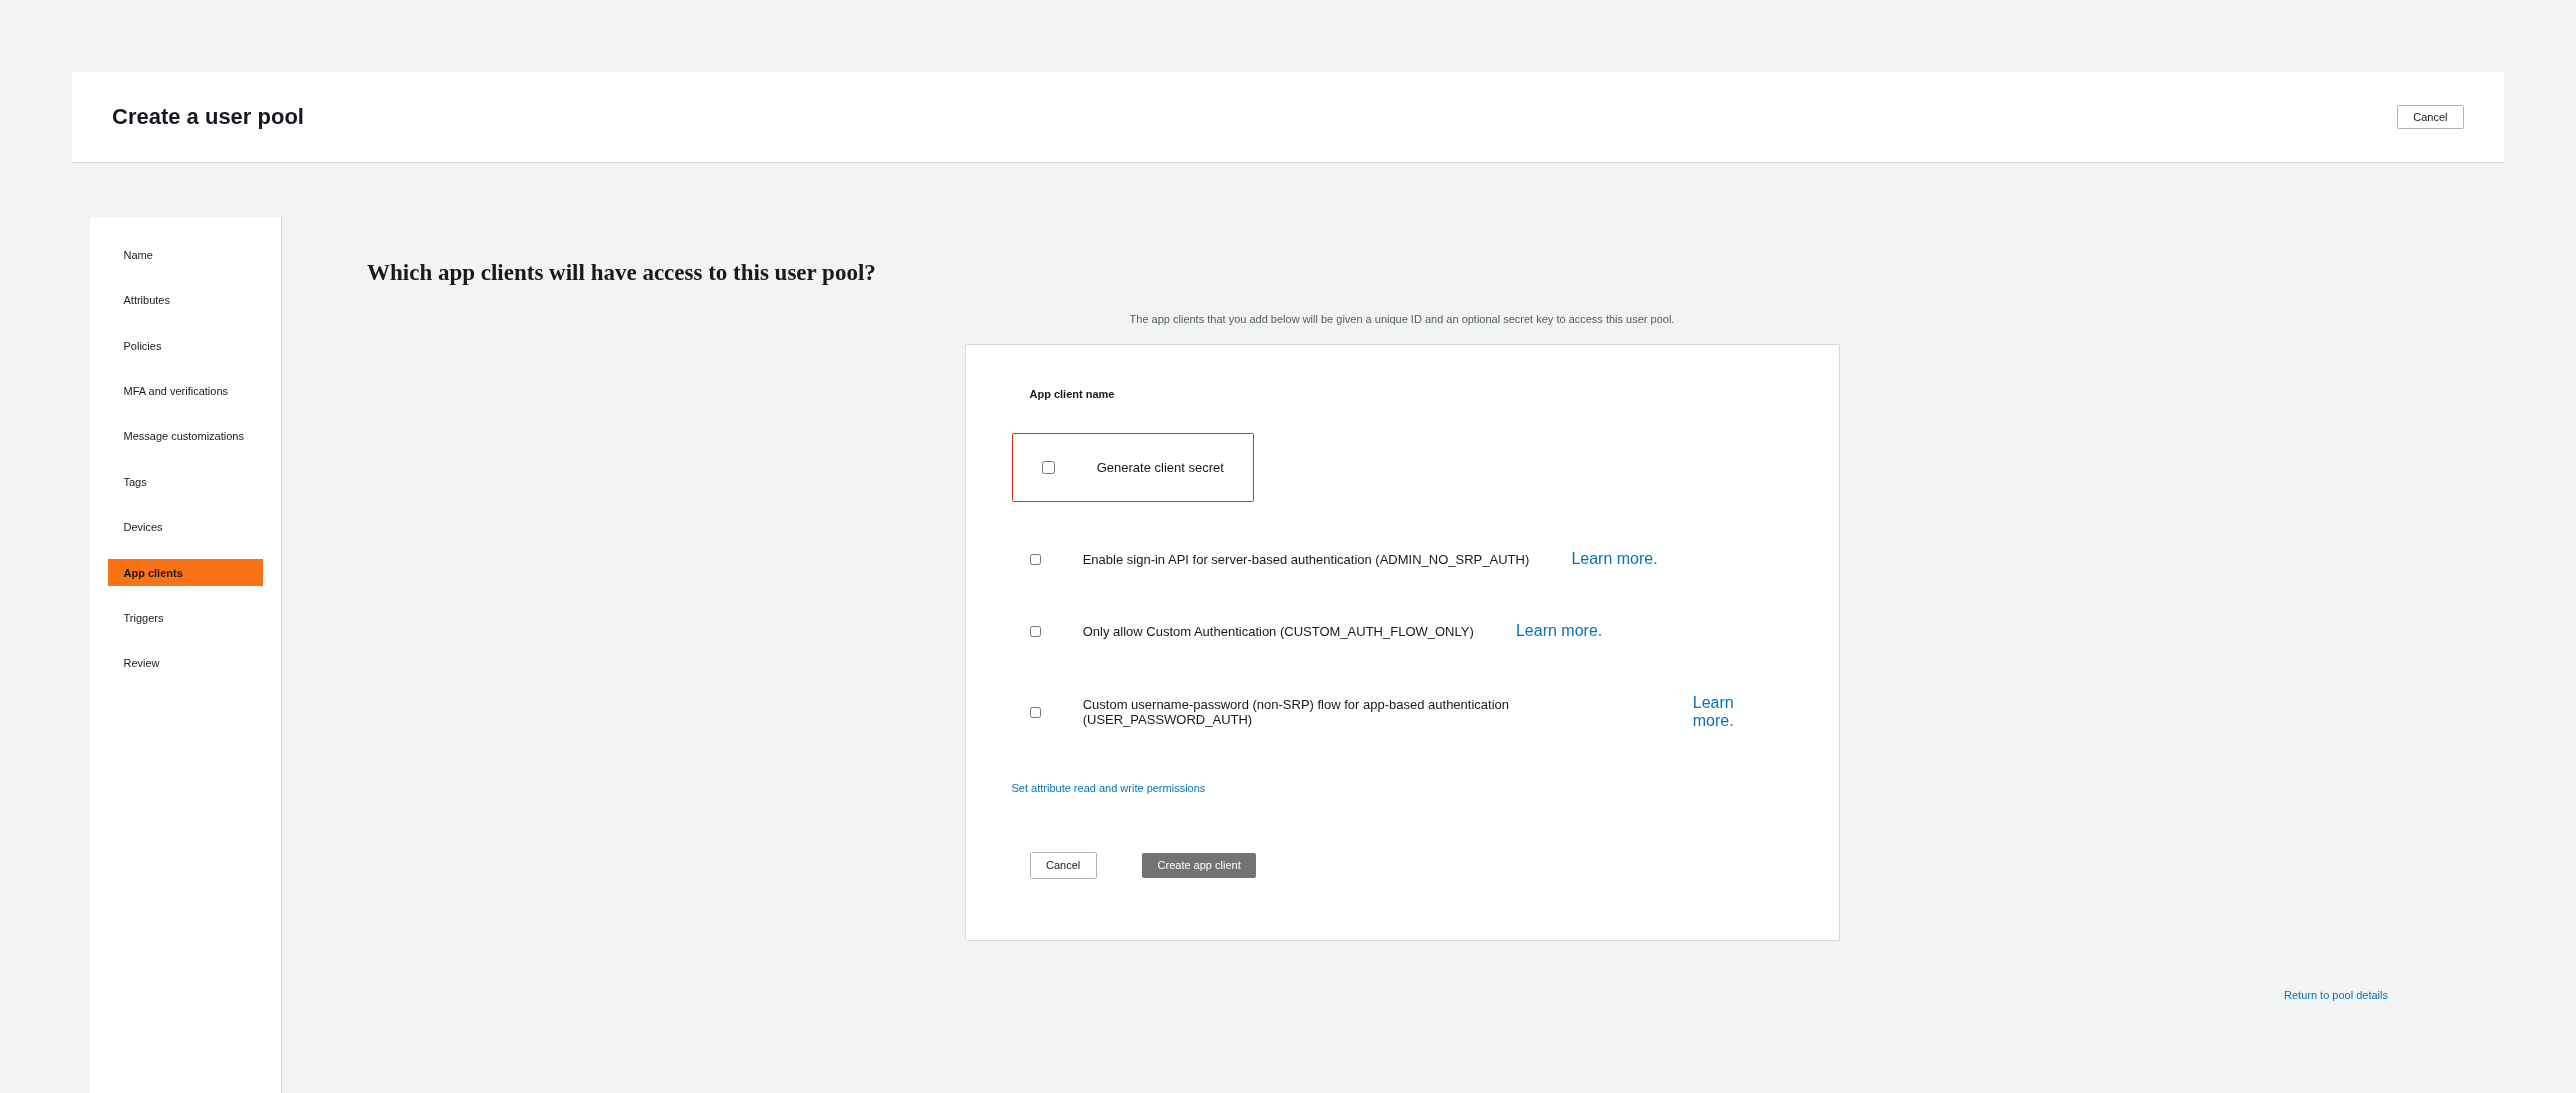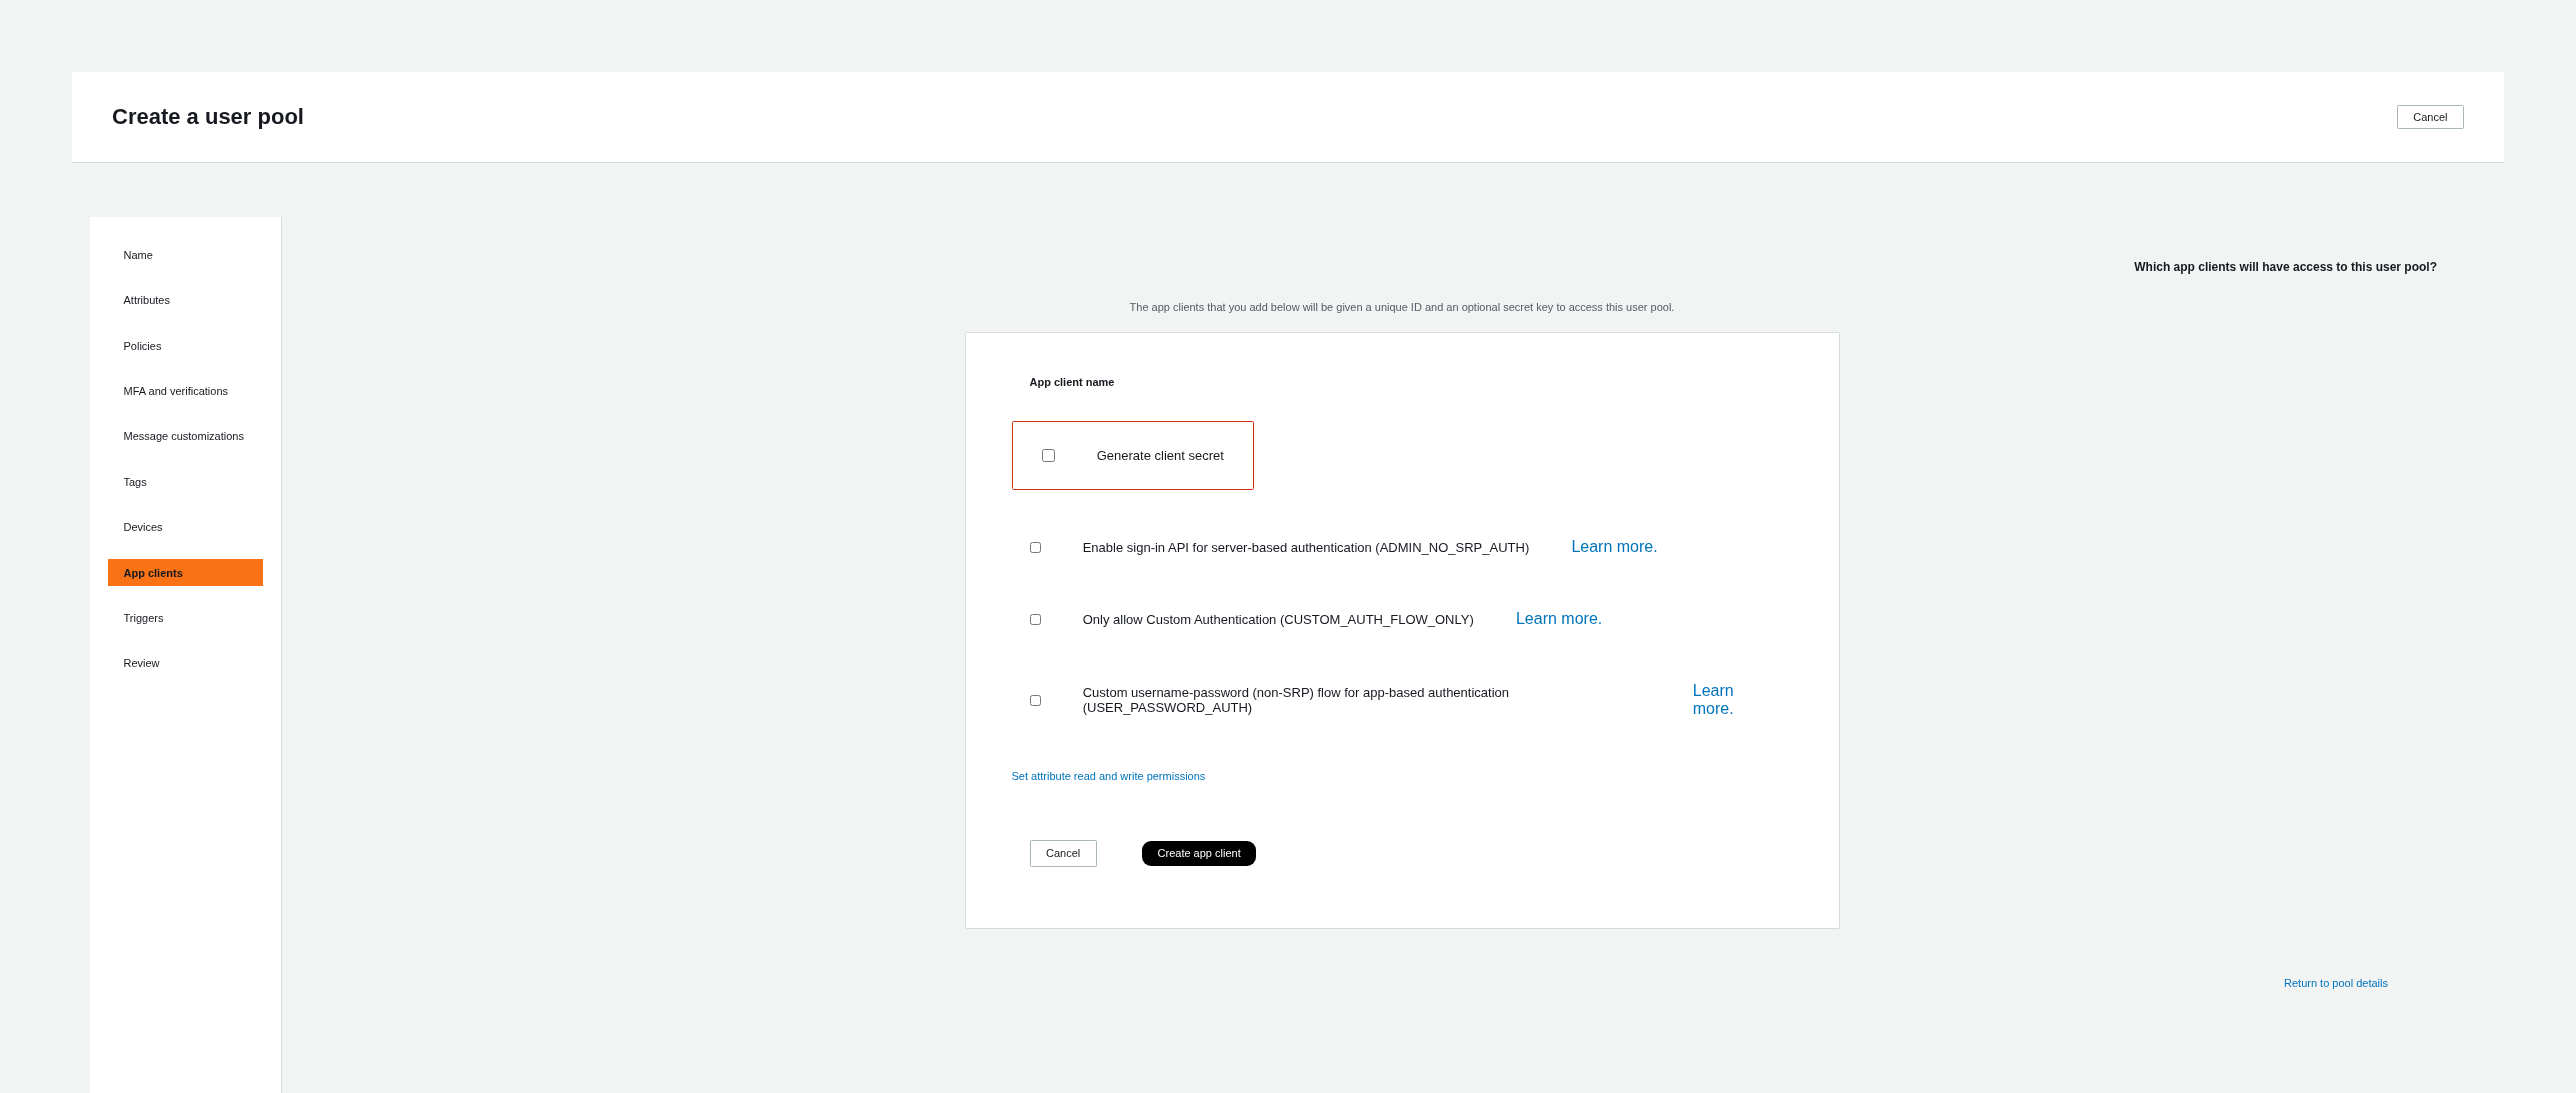--- a/index.html
+++ b/index.html
@@ -68,24 +68,25 @@
 
     
     .content-area {
       flex: 1;
       padding: 25px 31px;
       display: flex;
       flex-direction: column;
     }
 
     .section-title {
-      text-align: right;
-      font-size: 12px;
+      text-align: left;
+      font-size: 23px;
       font-weight: 700;
       margin-bottom: 9.3px;
+      font-family: Liberation Serif, serif;
     }
     .section-subtitle {
       text-align: center;
       font-size: 11px;
       color: #545b64;
       margin-bottom: 18.6px;
     }
 
     
     .card {
@@ -160,27 +161,27 @@
     .btn-cancel {
       border: 0.8px solid #aab7b8;
       background: #fff;
       color: #16191f;
       padding: 6.2px 15.5px;
       font-size: 11px;
       cursor: pointer;
       border-radius: 1.5px;
     }
     .btn-primary {
-      background: #000000;
+      background: #737373;
       color: #fff;
       border: none;
       padding: 6.2px 15.5px;
       font-size: 11px;
       cursor: pointer;
-      border-radius: 9px;
+      border-radius: 2px;
     }
 
     
     .footer-area {
       display: flex;
       justify-content: flex-end;
       padding: 12.4px 31px;
     }
     .return-link {
       color: #0073bb;

